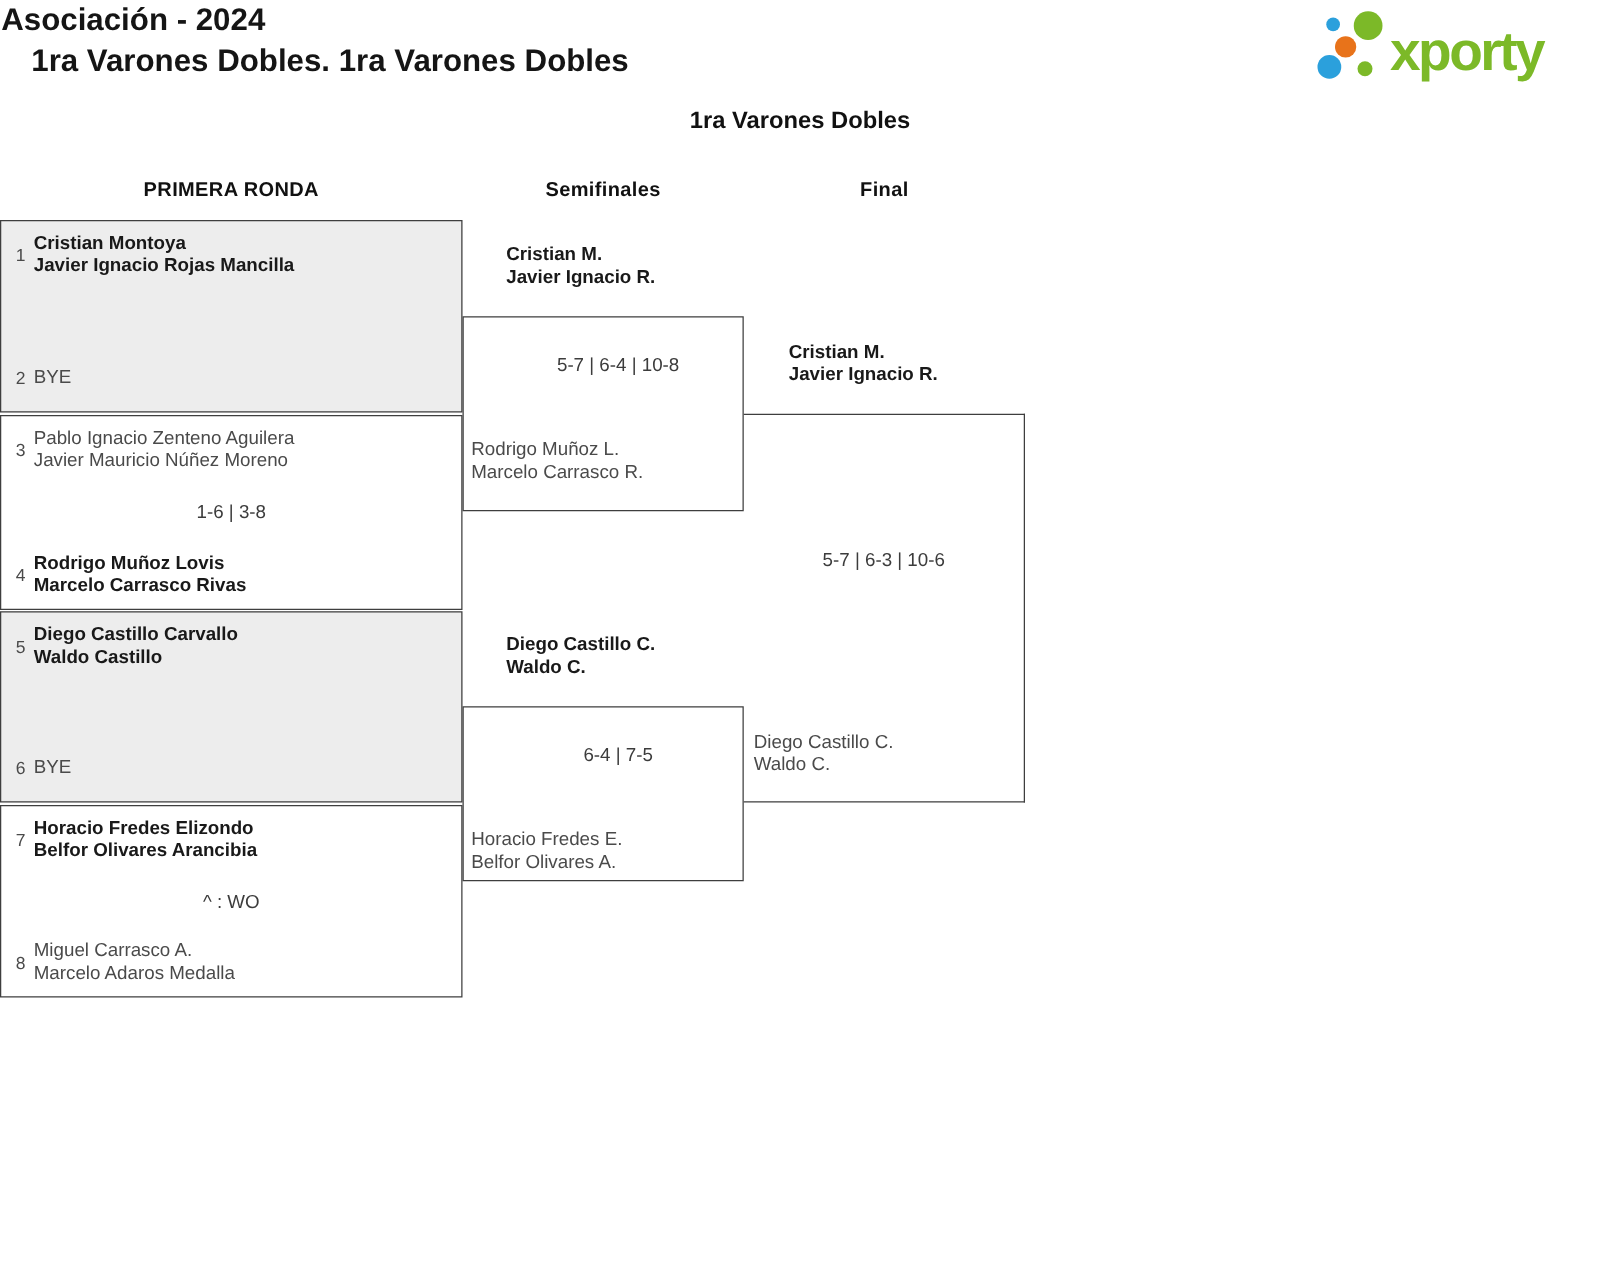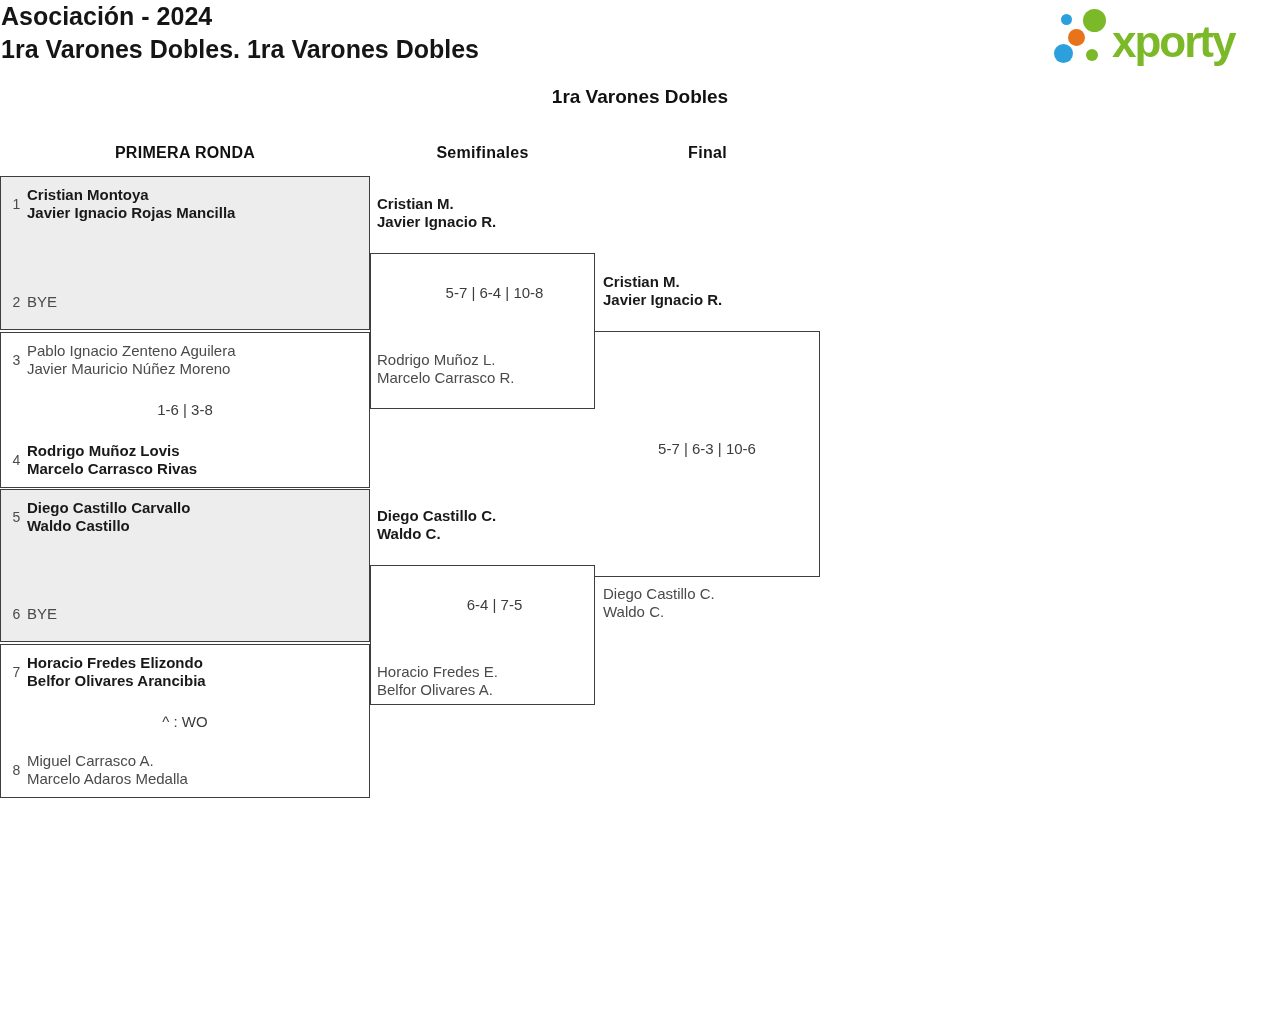--- a/index.html
+++ b/index.html
@@ -1,21 +1,21 @@
 <!DOCTYPE html>
 <html><head>
 <meta charset="utf-8">
 <style>
   html,body{margin:0;padding:0;background:#fff;}
   body{font-family:"Liberation Sans",sans-serif;-webkit-font-smoothing:antialiased;}
   .canvas{position:relative;width:1280px;height:1016px;background:#fff;overflow:hidden;}
 
   
   .evt-title{position:absolute;left:1px;top:0px;font-size:25px;line-height:32px;font-weight:600;color:#151515;text-align:center;}
-  .cat-title{position:absolute;left:1px;top:33px;font-size:25px;line-height:32px;font-weight:600;color:#151515;}
+  .cat-title{position:absolute;left:1px;top:33px;font-size:25px;line-height:32px;font-weight:600;color:#151515;padding-left:24px;}
 
   
   .logo{position:absolute;left:1050px;top:6px;width:222px;height:66px;cursor:pointer;}
   .dot{position:absolute;border-radius:50%;}
   .dot.b-sm{left:11px;top:8px;width:11px;height:11px;background:#2ba0dc;}
   .dot.g-lg{left:33px;top:3px;width:23px;height:23px;background:#7cb928;}
   .dot.o-md{left:18px;top:23px;width:17px;height:17px;background:#e8731a;}
   .dot.b-lg{left:4px;top:38px;width:19px;height:19px;background:#2ba0dc;}
   .dot.g-sm{left:36px;top:43px;width:12px;height:12px;background:#7cb928;}
   .wordmark{position:absolute;left:62px;top:10px;font-size:44px;line-height:52px;font-weight:800;letter-spacing:-2px;color:#7cb928;}
@@ -43,26 +43,26 @@
 
   
   .sfbox{position:absolute;left:370px;width:225px;border:1px solid #3e3e3e;box-sizing:border-box;}
   .sfbox.sf1{top:253px;height:156px;}
   .sfbox.sf2{top:565px;height:140px;}
   .boxscore{position:absolute;left:0;width:100%;text-align:center;font-size:15px;line-height:20px;color:#3c3c3c;}
   .sfbox .boxscore{top:29px;padding-left:12px;}
   .sf-teamb{position:absolute;left:6px;top:97px;}
 
   
-  .finbox{position:absolute;left:595px;top:331px;width:225px;height:246px;border:1px solid #3e3e3e;border-left:none;box-sizing:border-box;text-decoration:underline;}
+  .finbox{position:absolute;left:595px;top:331px;width:225px;height:311px;border:1px solid #3e3e3e;border-left:none;box-sizing:border-box;text-decoration:underline;}
   .finbox .boxscore{top:107px;}
   .fin-teamb{position:absolute;left:8px;top:253px;}
 
   
-  .slot{position:absolute;font-size:15px;line-height:18px;white-space:pre-line;}
+  .slot{position:absolute;font-size:15px;line-height:18px;white-space:pre-line;margin-left:28px;}
   .slot.sf1top{left:377px;top:195px;}
   .slot.sf2top{left:377px;top:507px;}
   .slot.fintop{left:603px;top:273px;}
 </style>
 </head>
 <body>
 
 <div class="canvas">
 
   <div class="evt-title">Asociación - 2024</div>

